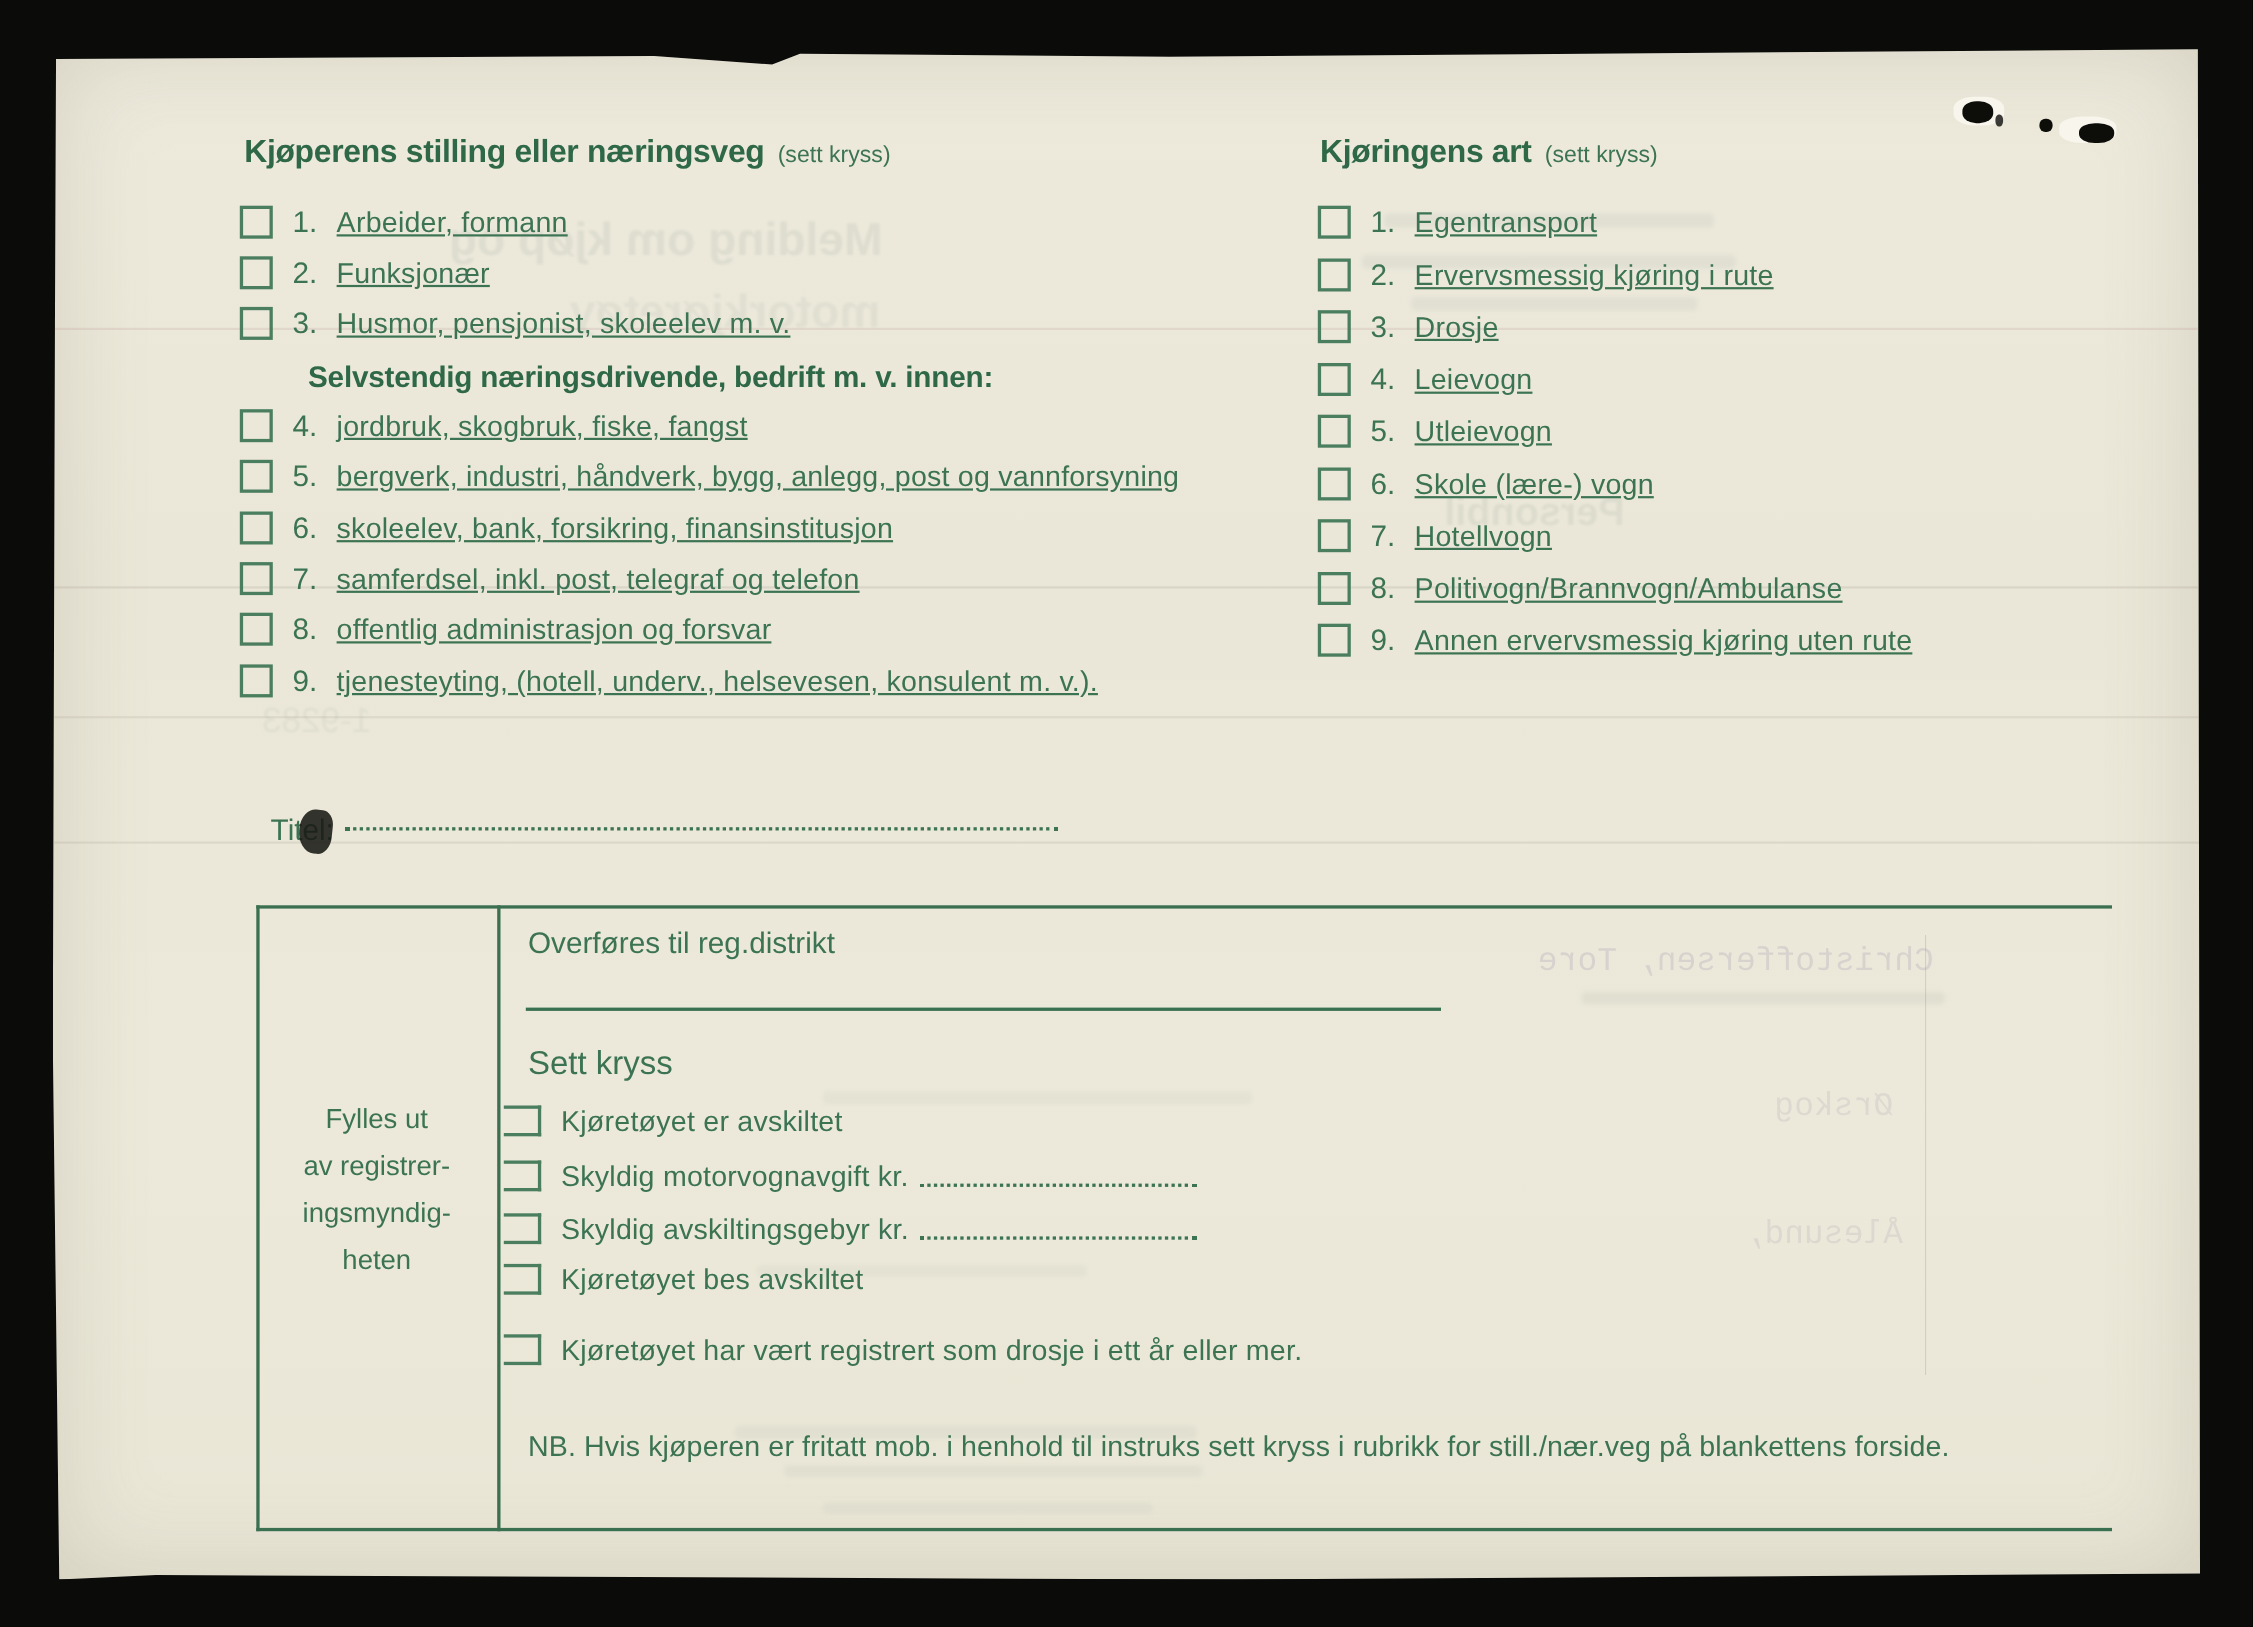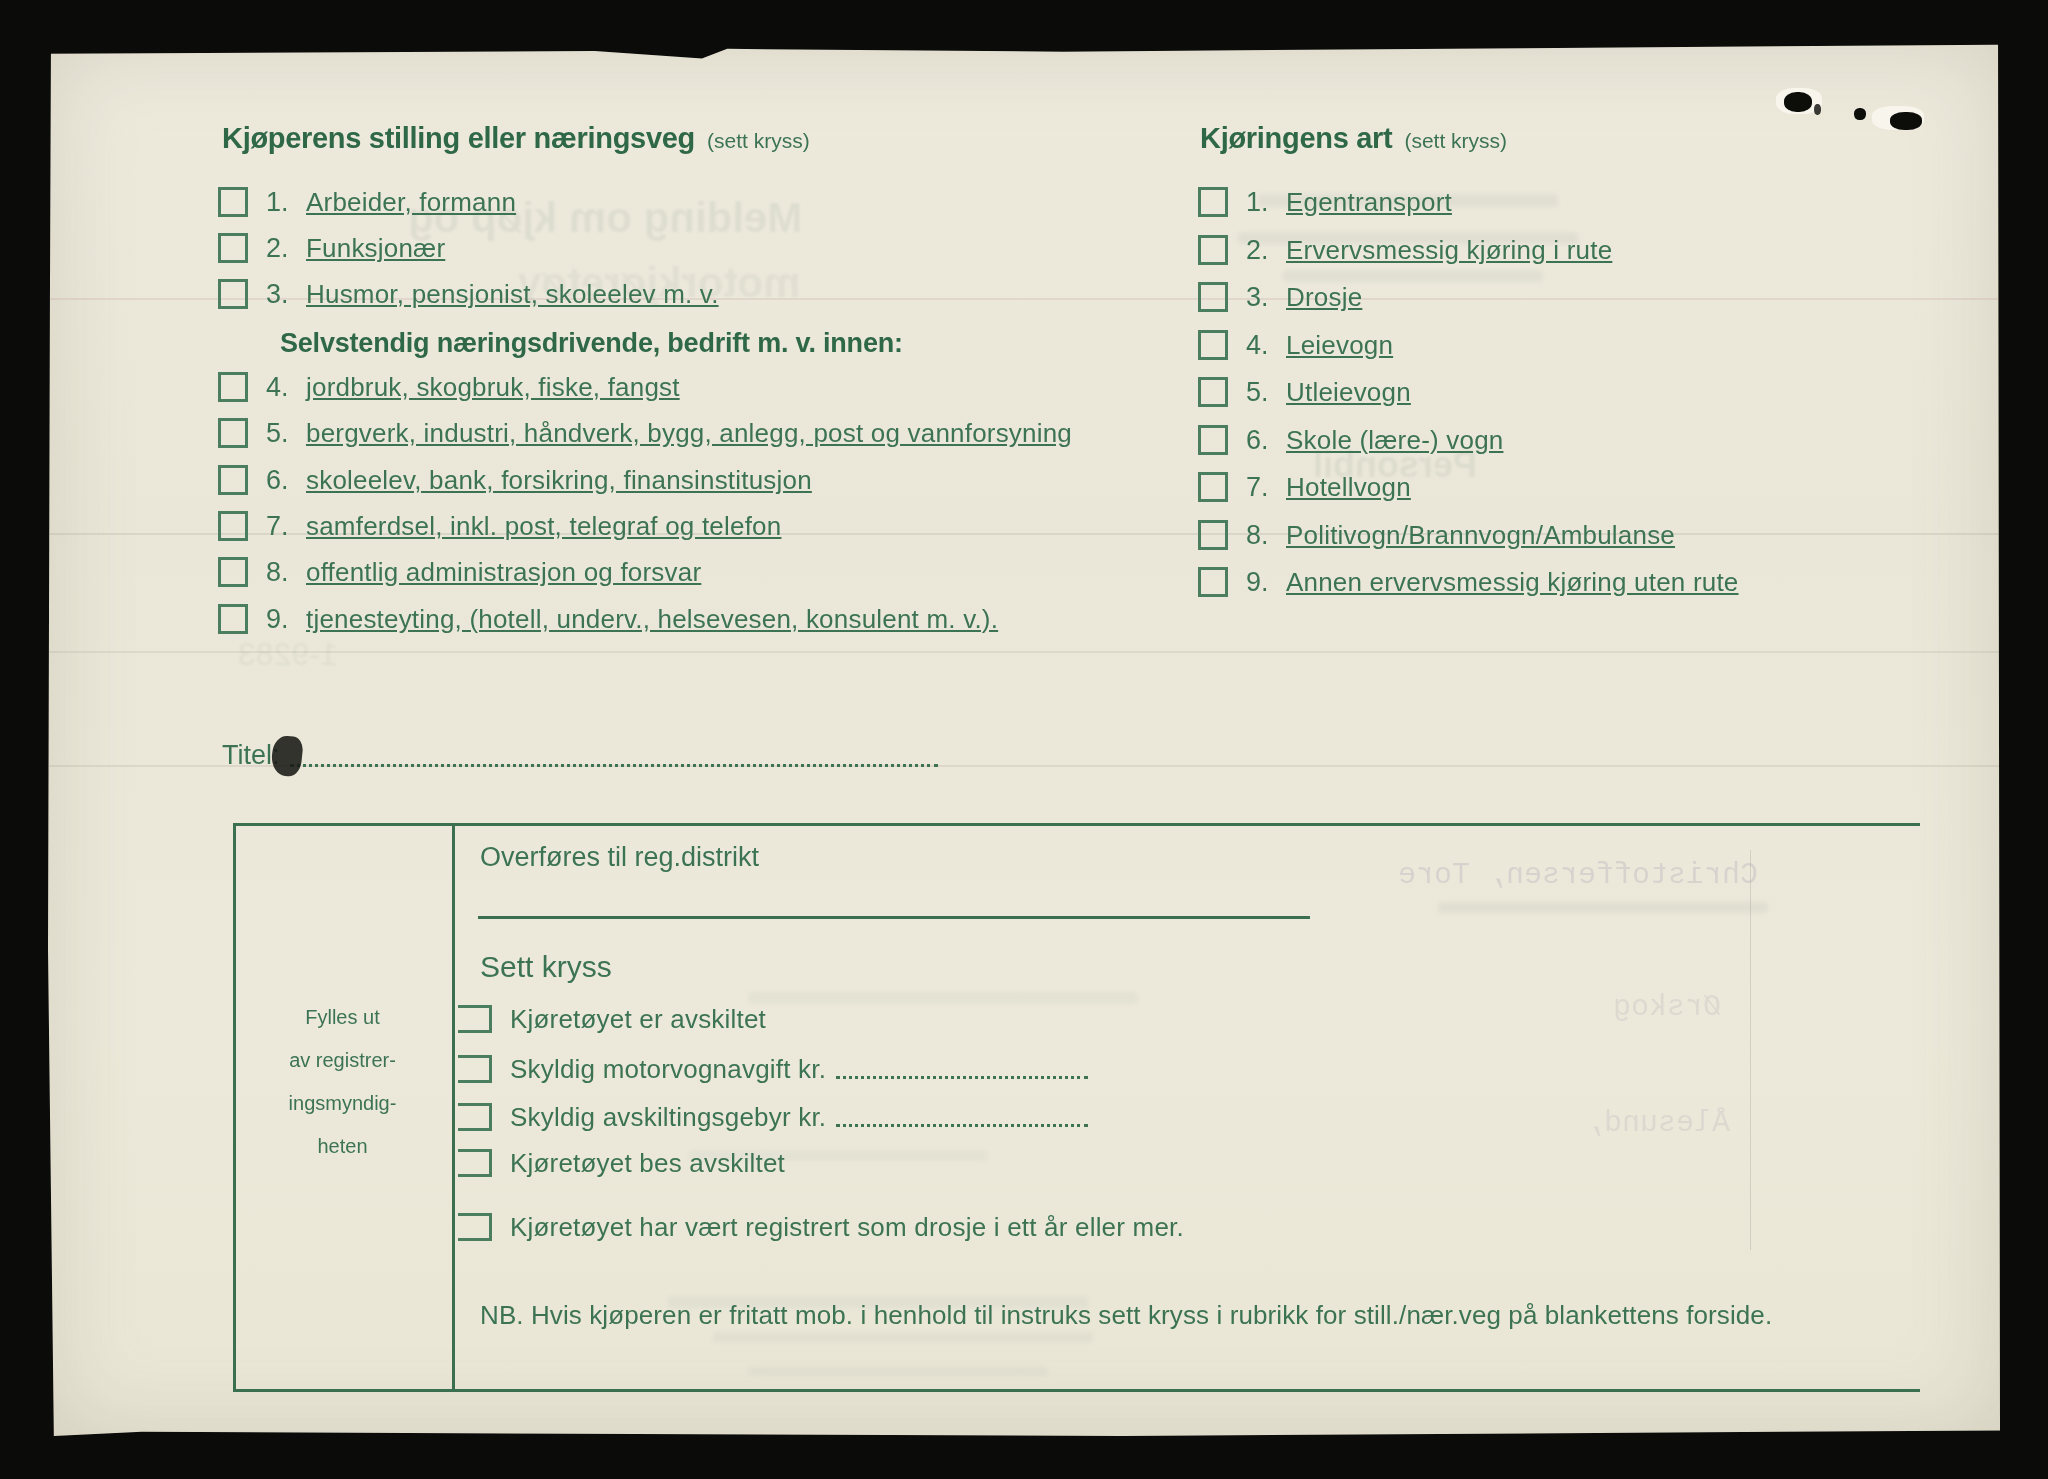--- a/index.html
+++ b/index.html
@@ -27,31 +27,31 @@
   .heading{display:flex;align-items:baseline;gap:12px;white-space:nowrap;}
   .heading .h-main{font-size:29px;font-weight:bold;color:var(--green-bold);letter-spacing:-0.3px;}
   .heading .h-note{font-size:21px;color:var(--green);}
   
   .chk-row{display:flex;align-items:center;white-space:nowrap;height:32px;}
   .cbx{width:30px;height:30px;border:3px solid #4a7e5e;box-sizing:border-box;flex:0 0 auto;background:transparent;}
   .num{font-size:27px;color:var(--green);margin-left:18px;min-width:30px;}
   .lbl{font-size:26px;color:var(--green);margin-left:10px;letter-spacing:0.2px;text-decoration:underline;}
   .subheading{font-size:27px;font-weight:bold;color:var(--green-bold);white-space:nowrap;letter-spacing:-0.2px;}
   
-  .titel-row{display:flex;align-items:flex-end;}
+  .titel-row{display:flex;align-items:center;margin-left:24px;}
   .titel-lbl{font-size:27px;color:var(--green);}
   .titel-dots{width:648px;border-bottom:3px dotted var(--green);margin-left:10px;margin-bottom:4px;}
   .smudge{width:30px;height:40px;background:#191914;opacity:.88;border-radius:45% 35% 40% 50%;transform:rotate(6deg);}
   
   .regbox{border:3px solid var(--green-line);border-right:none;box-sizing:border-box;}
   .vdivider{width:3px;background:var(--green-line);}
   .box-title{font-size:27px;color:var(--green);white-space:nowrap;}
   .fill-line{height:3px;background:var(--green-line);}
   .small-note{font-size:30px;color:var(--green);}
-  .side-label{width:219px;text-align:center;font-size:20px;color:var(--green);line-height:43px;}
+  .side-label{width:219px;text-align:center;font-size:25px;color:var(--green);line-height:43px;}
   .bracket{width:34px;height:28px;border:3px solid #4a7e5e;border-left:none;box-sizing:border-box;flex:0 0 auto;}
   .bx-row{display:flex;align-items:center;white-space:nowrap;height:30px;}
   .bx-lbl{font-size:26px;color:var(--green);margin-left:18px;letter-spacing:0.2px;}
   .bx-dots{width:252px;border-bottom:3px dotted var(--green);margin-left:10px;align-self:flex-end;margin-bottom:5px;}
   .nb-note{font-size:26px;color:var(--green);white-space:nowrap;letter-spacing:0.1px;}
   
   .mir{display:inline-block;transform:scaleX(-1);}
   .bleed-text{color:#96a396;white-space:nowrap;}
   .typed{font-family:"Liberation Mono","DejaVu Sans Mono",monospace;color:#a49cb1;}
   .bar{background:#8d9a8e;border-radius:4px;}

